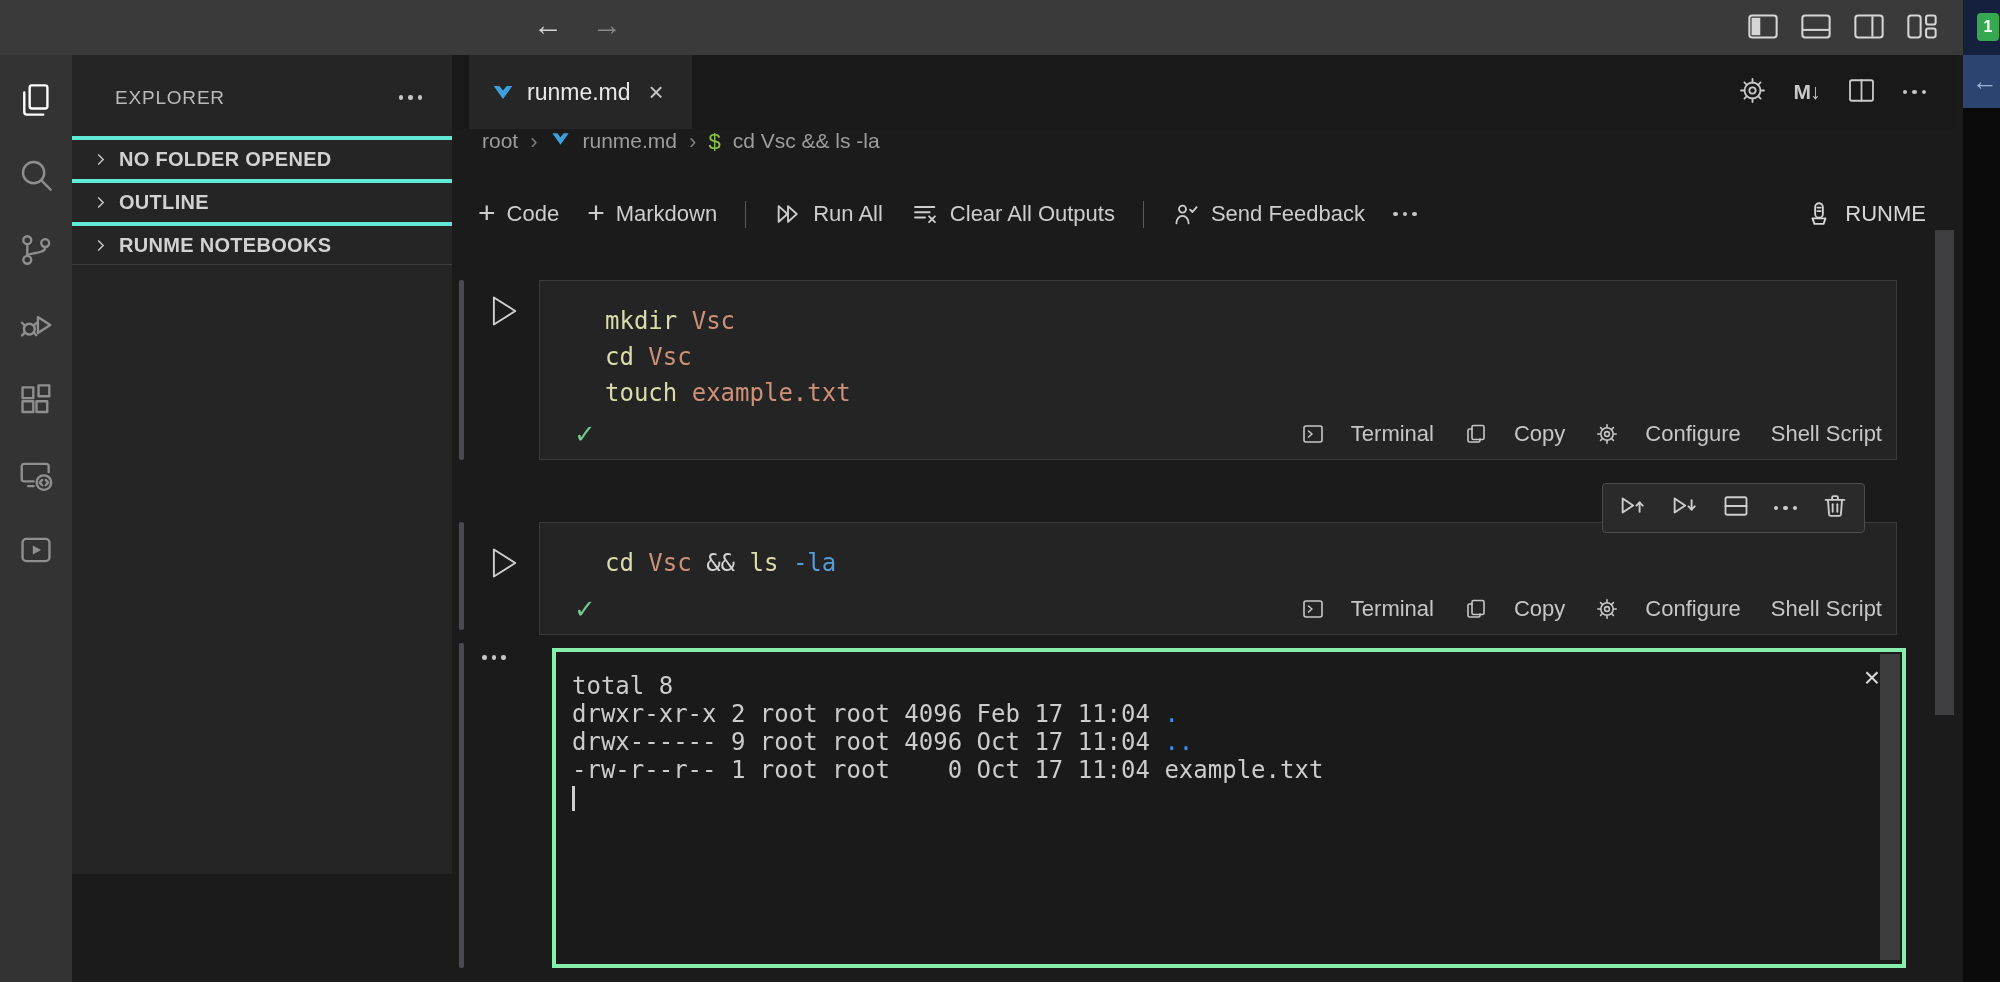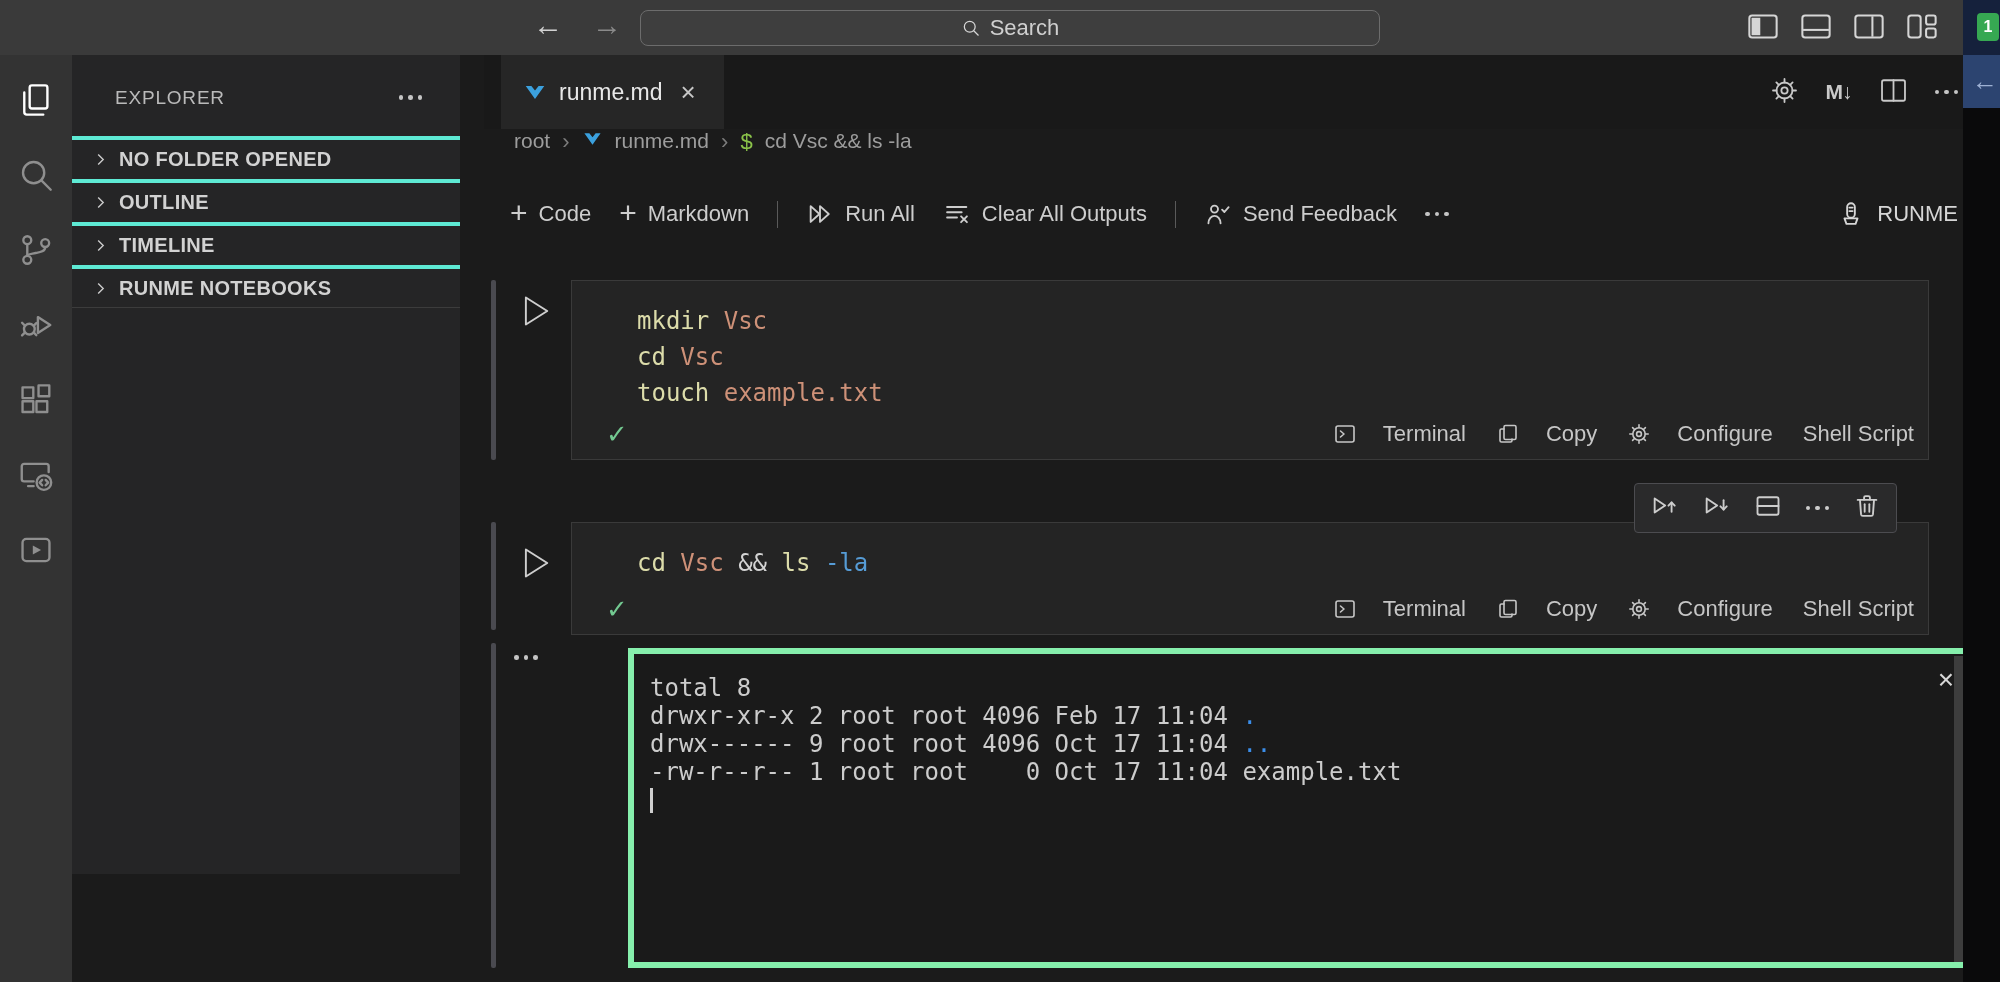--- a/index.html
+++ b/index.html
@@ -33,21 +33,21 @@
   .sb-kebab { position:absolute; right:38px; top:40px; }
   .kebab { display:inline-flex; gap:5px; align-items:center; }
   .kebab i { width:4.5px; height:4.5px; border-radius:50%; background:#c5c5c5; }
   #sidebar-sections { position:absolute; left:0; top:81px; width:100%; }
   .sb-section { height:43px; border-top:4px solid #5eead4; display:flex; align-items:center; gap:10px; padding-left:20px;
                 color:#d2d2d2; font-weight:bold; font-size:20px; letter-spacing:0.3px; }
   .sb-section:last-child { border-bottom:1px solid #3c3c3c; }
   .sb-section svg { width:17px; height:17px; stroke:#cccccc; fill:none; stroke-width:1.8; }
 
   
-  .editor { position:absolute; left:484px; top:55px; width:1503px; height:927px; background:#1b1b1b; }
+  .editor { position:absolute; left:452px; top:55px; width:1503px; height:927px; background:#1b1b1b; }
   .tabbar { position:absolute; left:0; top:0; width:100%; height:74px; background:#191919; }
   .tab { position:absolute; left:17px; top:0; height:74px; width:223px; background:#262626;
          display:flex; align-items:center; gap:12px; padding:0 18px 0 22px; }
   .tab-label { color:#e8e8e8; font-size:23px; }
   .tab-close { color:#c7c7c7; font-size:26px; margin-left:6px; }
   .runme-icon svg { display:block; }
   .tab-actions { position:absolute; right:29px; top:0; height:74px; display:flex; align-items:center; gap:27px; }
   .tab-actions svg { width:29px; height:29px; stroke:#c9c9c9; fill:none; stroke-width:1.5; stroke-linecap:round; }
   .md-dl { color:#c9c9c9; font-size:21px; font-weight:bold; letter-spacing:-1px; }
 
@@ -89,21 +89,21 @@
   
   .float-toolbar { position:absolute; left:1150px; top:428px; width:263px; height:50px; background:#2a2a2b;
                    border:1px solid #4c4c50; border-radius:4px; display:flex; align-items:center; justify-content:center;
                    gap:24px; z-index:5; }
   .float-toolbar svg { width:28px; height:28px; stroke:#cdcdcd; fill:none; stroke-width:1.6; stroke-linecap:round; stroke-linejoin:round; }
   .float-toolbar .kebab i { background:#cdcdcd; }
 
   
   .out-kebab { position:absolute; left:30px; top:600px; }
   .output-box { position:absolute; left:100px; top:593px; width:1354px; height:320px; background:#1a1a1a;
-                border:6px solid #86efac;margin-left:44px; }
+                border:4px solid #86efac; }
   .terminal { padding:20px 40px 0 16px; font-family:"DejaVu Sans Mono", monospace; font-size:24px; line-height:28px; color:#cccccc; }
   .term-line { white-space:pre; }
   .term-cursor { width:3px; height:25px; background:#cfcfcf; margin-top:2px; }
   .out-close { position:absolute; right:22px; top:12px; color:#d8d8d8; font-size:28px; line-height:1; }
   .out-scrollbar { position:absolute; right:2px; top:2px; width:20px; height:306px; background:#3d3d3d; }
 
   .editor-scrollbar { position:absolute; left:1483px; top:175px; width:19px; height:485px; background:#3f3f42; }
 
   
   .right-strip { position:absolute; left:1963px; top:0; width:37px; height:982px; background:#0a0a0b; }
@@ -115,27 +115,20 @@
   .rs-back { color:#9db1d4; font-size:26px; padding-left:9px; }
 </style>
 </head>
 <body>
 
 <div id="app">
 
   <div class="titlebar">
     <span class="nav-back">←</span>
     <span class="nav-fwd">→</span>
-    <div class="searchbox">
-      <svg width="20" height="20" viewBox="0 0 24 24">
-        <circle cx="10.5" cy="10.5" r="6.5"></circle>
-          <line x1="15.3" y1="15.3" x2="21" y2="21"></line>
-      </svg>
-      <span>Search</span>
-    </div>
     <div class="win-icons">
       <span class="wicon">
         <svg viewBox="0 0 22 18" width="30" height="27">
             <rect x="1" y="1" width="20" height="16" rx="2"></rect>
             <rect class="f" x="2.6" y="2.6" width="6.4" height="12.8" fill="#d6d6d6" stroke="none"></rect>
           </svg>
       </span>
       <span class="wicon">
         <svg viewBox="0 0 22 18" width="30" height="27">
             <rect x="1" y="1" width="20" height="16" rx="2"></rect>
@@ -229,26 +222,20 @@
           <svg viewBox="0 0 20 22">
             <path d="M7 4.5 13.5 11 7 17.5"></path>
           </svg>
           <span>NO FOLDER OPENED</span>
         </div>
         <div class="sb-section">
           <svg viewBox="0 0 20 22">
             <path d="M7 4.5 13.5 11 7 17.5"></path>
           </svg>
           <span>OUTLINE</span>
-        </div>
-        <div class="sb-section">
-          <svg viewBox="0 0 20 22">
-            <path d="M7 4.5 13.5 11 7 17.5"></path>
-          </svg>
-          <span>TIMELINE</span>
         </div>
         <div class="sb-section">
           <svg viewBox="0 0 20 22">
             <path d="M7 4.5 13.5 11 7 17.5"></path>
           </svg>
           <span>RUNME NOTEBOOKS</span>
         </div>
       </div>
   </div>
 

